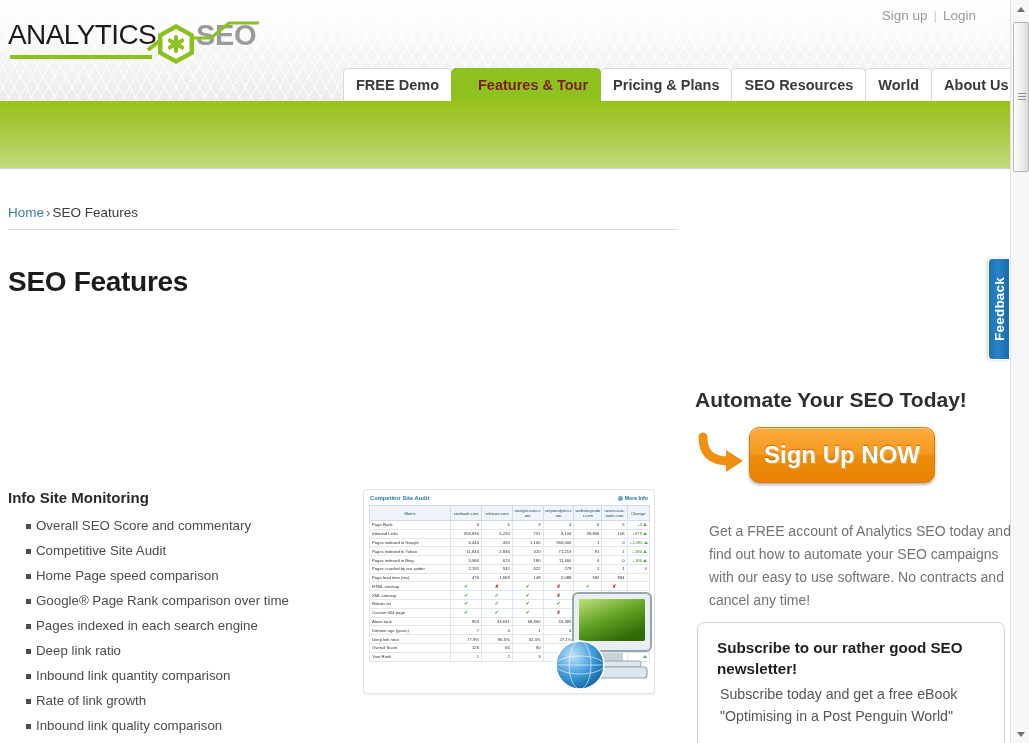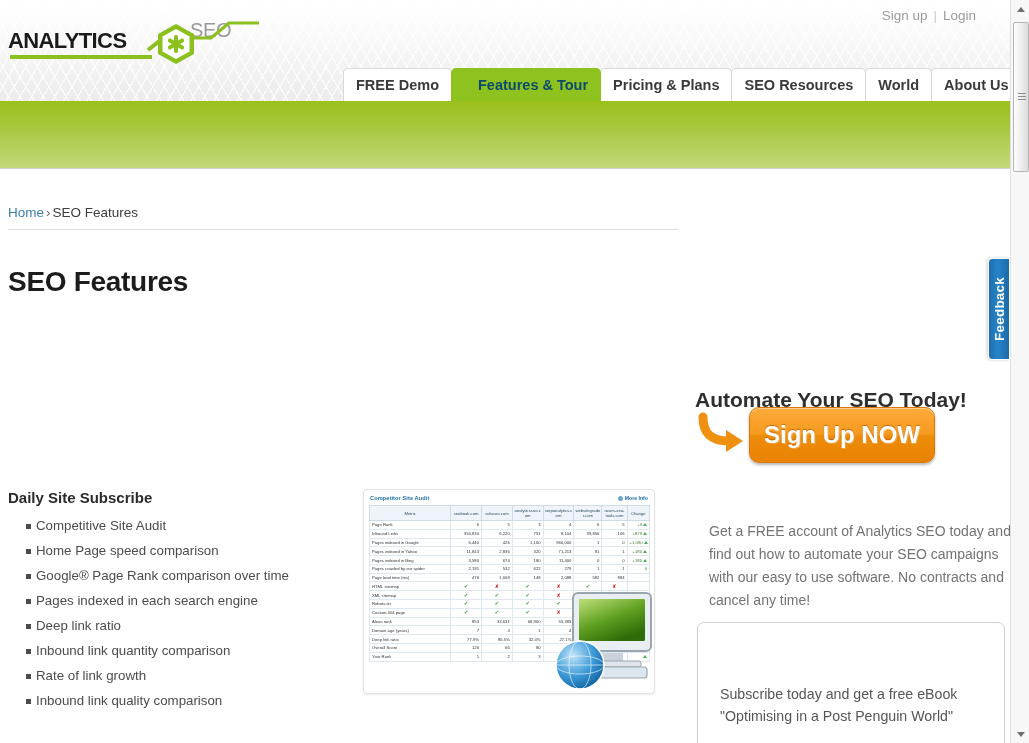--- a/index.html
+++ b/index.html
@@ -31,28 +31,28 @@
       repeating-linear-gradient(60deg, rgba(255,255,255,0) 0 9px, rgba(255,255,255,.9) 9px 10px),
       repeating-linear-gradient(-60deg, rgba(255,255,255,0) 0 9px, rgba(255,255,255,.9) 9px 10px),
       linear-gradient(#ffffff 0%, #fbfbfb 28%, #ececec 100%);
     border-bottom: 0;
   }
   #logo {
     position: absolute; left: 8px; top: 14px;
     width: 250px; height: 48px;
   }
   .logo-analytics {
-    position: absolute; left: 0; top: 14px;
-    font-size: 22px; font-weight: bold; letter-spacing: -0.6px;
+    position: absolute; left: 0; top: 5px;
+    font-size: 28px; font-weight: normal; letter-spacing: -0.6px;
     color: #1b1b1b;
     font-family: "Liberation Sans", sans-serif;
   }
   .logo-seo {
-    position: absolute; left: 182px; top: 5px;
-    font-size: 20px; font-weight: normal; letter-spacing: -0.3px;
+    position: absolute; left: 188px; top: 5px;
+    font-size: 29px; font-weight: bold; letter-spacing: -0.3px;
     color: #9a9a9a;
   }
   .logo-underline {
     position: absolute; left: 2px; top: 41px;
     width: 142px; height: 4px; background: #8cc01e;
   }
   .logo-underline2 {
     position: absolute; left: 140px; top: 34px;
     width: 20px; height: 4px; background: #8cc01e;
     transform: rotate(-38deg); transform-origin: left center;
@@ -91,21 +91,21 @@
     border-radius: 5px 5px 0 0;
     padding: 8px 12px 7px 12px;
     margin-right: -1px;
     line-height: 17px;
     height: 33px;
     white-space: nowrap;
     cursor: pointer;
   }
   .tab.active {
     background: #8dc21f;
-    color: #0c4a6e;
+    color: #7f1d1d;
     border-color: #8dc21f;
     z-index: 3;
     padding-left: 26px;
   }
   
   #green-band {
     height: 68px;
     background: linear-gradient(180deg, #9ac11b 0%, #a5c73a 35%, #c3d97c 100%);
     border-bottom: 1px solid #cfcfcf;
   }
@@ -217,21 +217,21 @@
   }
   
   #right-col {
     position: absolute; left: 695px; top: 0; width: 315px;
   }
   #automate-h {
     position: absolute; left: 0; top: 202px;
     font-size: 21px; color: #2e2e2e;
   }
   #signup-wrap {
-    position: absolute; left: 0; top: 238px;
+    position: absolute; left: 0; top: 258px;
     width: 250px; height: 60px;
   }
   #curved-arrow {
     position: absolute; left: 0px; top: 4px;
     width: 48px; height: 48px;
   }
   #signup-btn {
     position: absolute; left: 54px; top: 0px;
     width: 186px; height: 56px;
     border-radius: 10px;
@@ -370,22 +370,23 @@
 
     <div id="content">
 
       <div id="breadcrumb">
         <a href="#">Home</a><span class="chev">›</span><span>SEO Features</span>
       </div>
       <div id="bc-rule"></div>
       <h1 id="page-title">SEO Features</h1>
 
       <div class="feat-block" style="left:8px; top:320px; width:330px;">
-        <h2 class="feat-h">Daily Site Subscribe</h2>
+        <h2 class="feat-h">Info Site Monitoring</h2>
         <ul class="feat-list">
+          <li>Overall SEO Score and commentary</li>
           <li>Competitive Site Audit</li>
           <li>Home Page speed comparison</li>
           <li>Google® Page Rank comparison over time</li>
           <li>Pages indexed in each search engine</li>
           <li>Deep link ratio</li>
           <li>Inbound link quantity comparison</li>
           <li>Rate of link growth</li>
           <li>Inbound link quality comparison</li>
         </ul>
       </div>
@@ -670,20 +671,21 @@
           <svg id="curved-arrow" viewBox="0 0 48 48">
             <path d="M8 6 C 8 24, 18 30, 34 30" fill="none" stroke="#f09010" stroke-width="9" stroke-linecap="round"></path>
             <polygon points="31,19 48,30 31,41" fill="#f09010"></polygon>
           </svg>
           <div id="signup-btn">Sign Up NOW</div>
         </div>
 
         <p id="get-free">Get a FREE account of Analytics SEO today and find out how to automate your SEO campaigns with our easy to use software. No contracts and cancel any time!</p>
 
         <div id="newsletter">
+          <div id="nl-h">Subscribe to our rather good SEO newsletter!</div>
           <div id="nl-sub">Subscribe today and get a free eBook "Optimising in a Post Penguin World"</div>
 
         </div>
 
       </div>
 
     </div>
 
     <div id="feedback-tab">
       <span>Feedback</span>

